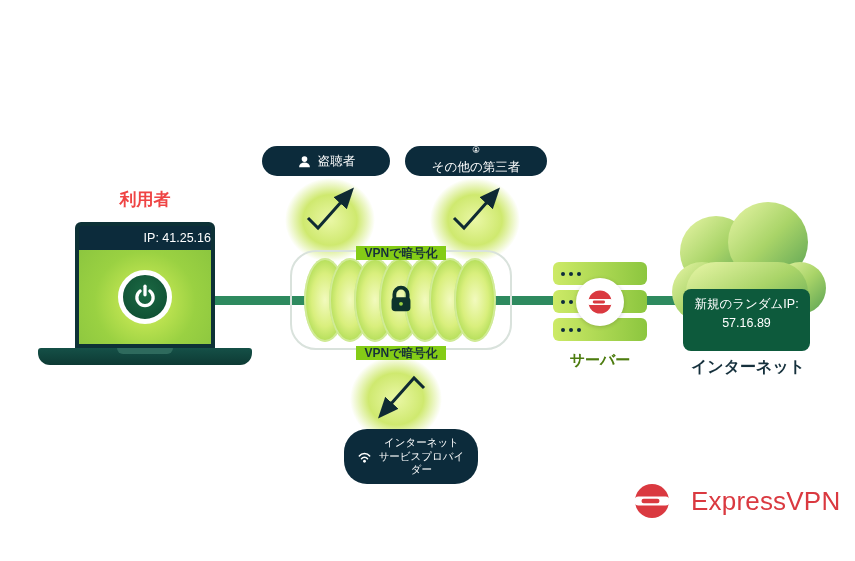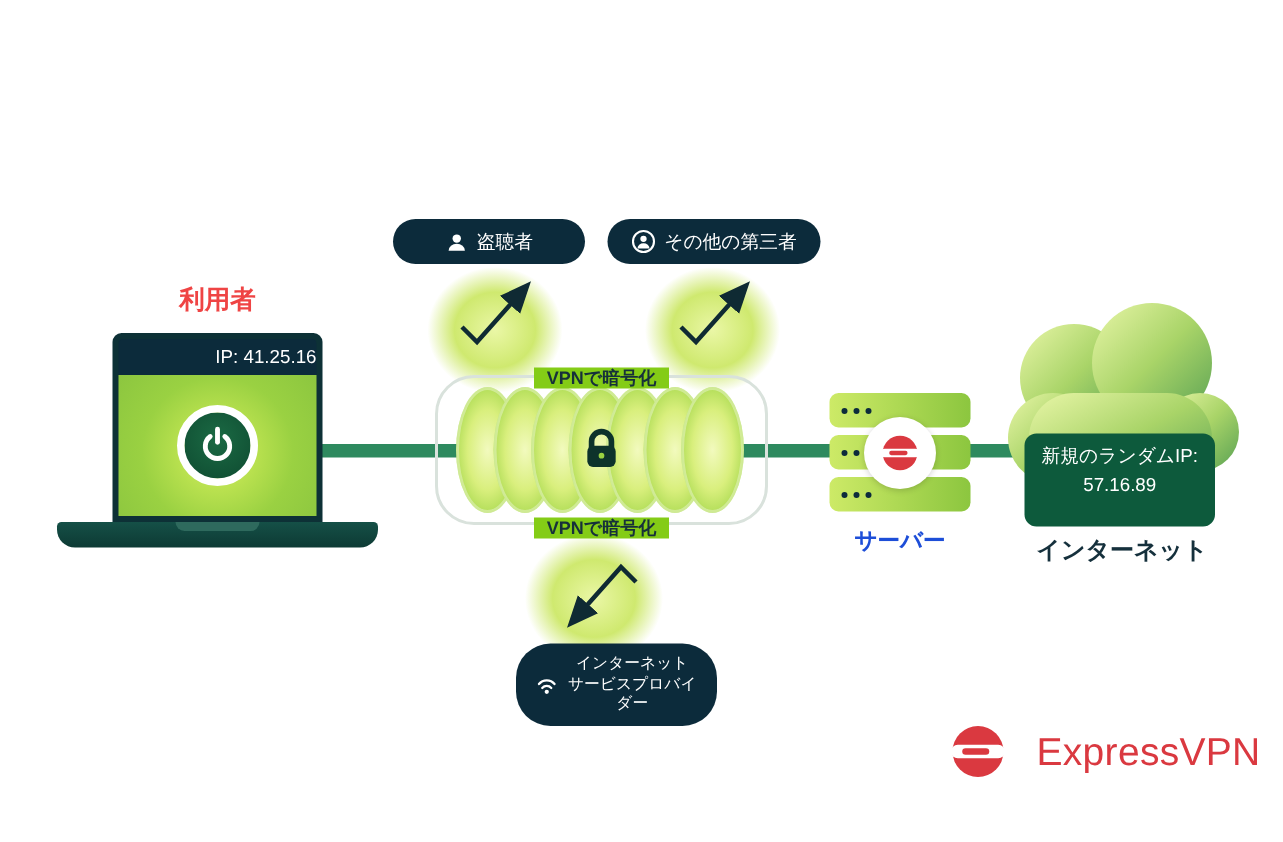--- a/index.html
+++ b/index.html
@@ -30,21 +30,21 @@
   .laptop-base { position:absolute; left:38px; top:348px; width:214px; height:17px;
       background:linear-gradient(#155047, #0d3a34); border-radius:3px 3px 12px 12px; z-index:2; }
   .laptop-notch { position:absolute; left:79px; top:0; width:56px; height:6px;
       background:#2e6a5d; border-radius:0 0 8px 8px; }
 
   
   .pill { position:absolute; height:30px; background:#0c2b3b; border-radius:15px;
           color:#fff; display:flex; align-items:center; justify-content:center;
           gap:6px; font-size:12.5px; z-index:3; }
   .pill-eaves { left:262px; top:146px; width:128px; }
-  .pill-third { left:405px; top:146px; width:142px; }
+  .pill-third { left:405px; top:146px; width:142px;flex-direction:column; }
   .pill-isp   { left:344px; top:429px; width:134px; height:auto; border-radius:23px;
                 padding:7px 12px 7px 10px; font-size:10.5px; line-height:1.3;
                 gap:6px; text-align:center; z-index:4; }
   .isp-lines span { display:block; }
 
   
   .blob { position:absolute; border-radius:50%; z-index:0;
       background:radial-gradient(closest-side, #eaf7a6 0%, #cfe96f 60%, rgba(207,233,111,0) 100%); }
   .blob-a { left:285px; top:178px; width:90px; height:84px; }
   .blob-b { left:430px; top:178px; width:90px; height:84px; }
@@ -73,21 +73,21 @@
   
   .server { position:absolute; left:553px; top:262px; width:94px; z-index:2; }
   .srv-bar { height:23px; border-radius:6px; margin-bottom:5px;
       background:linear-gradient(90deg, #cdea67, #8cc63f);
       display:flex; align-items:center; padding-left:8px; gap:4px; }
   .dot { width:4px; height:4px; border-radius:50%; background:#0c2b3b; }
   .srv-circle { position:absolute; left:576px; top:278px; width:48px; height:48px;
       border-radius:50%; background:#ffffff; box-shadow:0 1px 4px rgba(0,0,0,0.18);
       display:flex; align-items:center; justify-content:center; z-index:3; }
   .server-label { position:absolute; left:553px; top:351px; width:94px; text-align:center;
-      font-size:15px; font-weight:600; color:#1d4ed8; }
+      font-size:15px; font-weight:600; color:#4d7c0f; }
 
   
   .cloud { position:absolute; left:668px; top:200px; z-index:2; }
   .cloud-badge { position:absolute; left:683px; top:289px; width:127px; height:62px;
       background:#0d5a3c; border-radius:8px; color:#fff; text-align:center;
       font-size:12.5px; line-height:1.55; padding-top:6px; z-index:4; }
   .cloud-label { position:absolute; left:668px; top:357px; width:160px; text-align:center;
       font-size:16px; font-weight:600; color:#15303c; }
 
   

